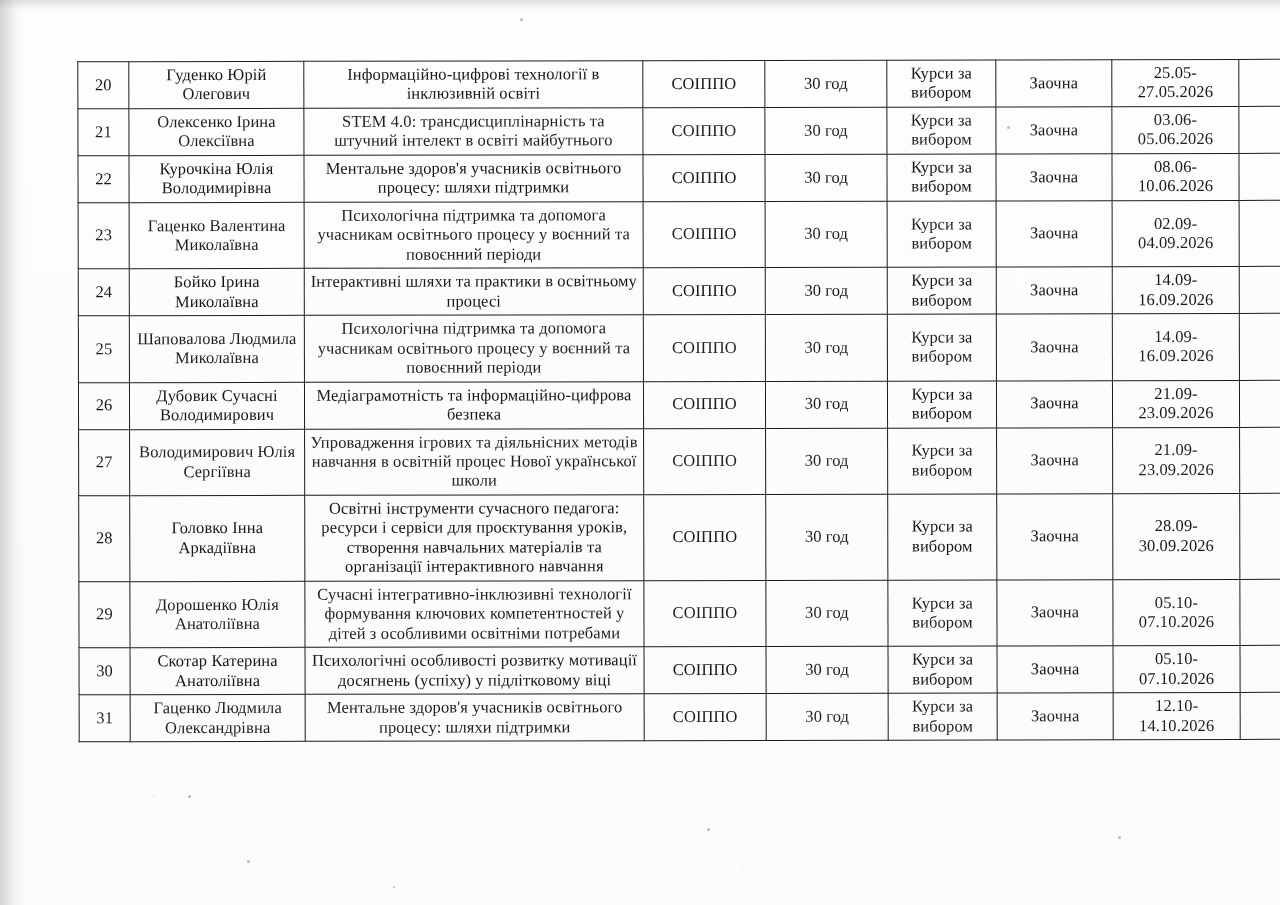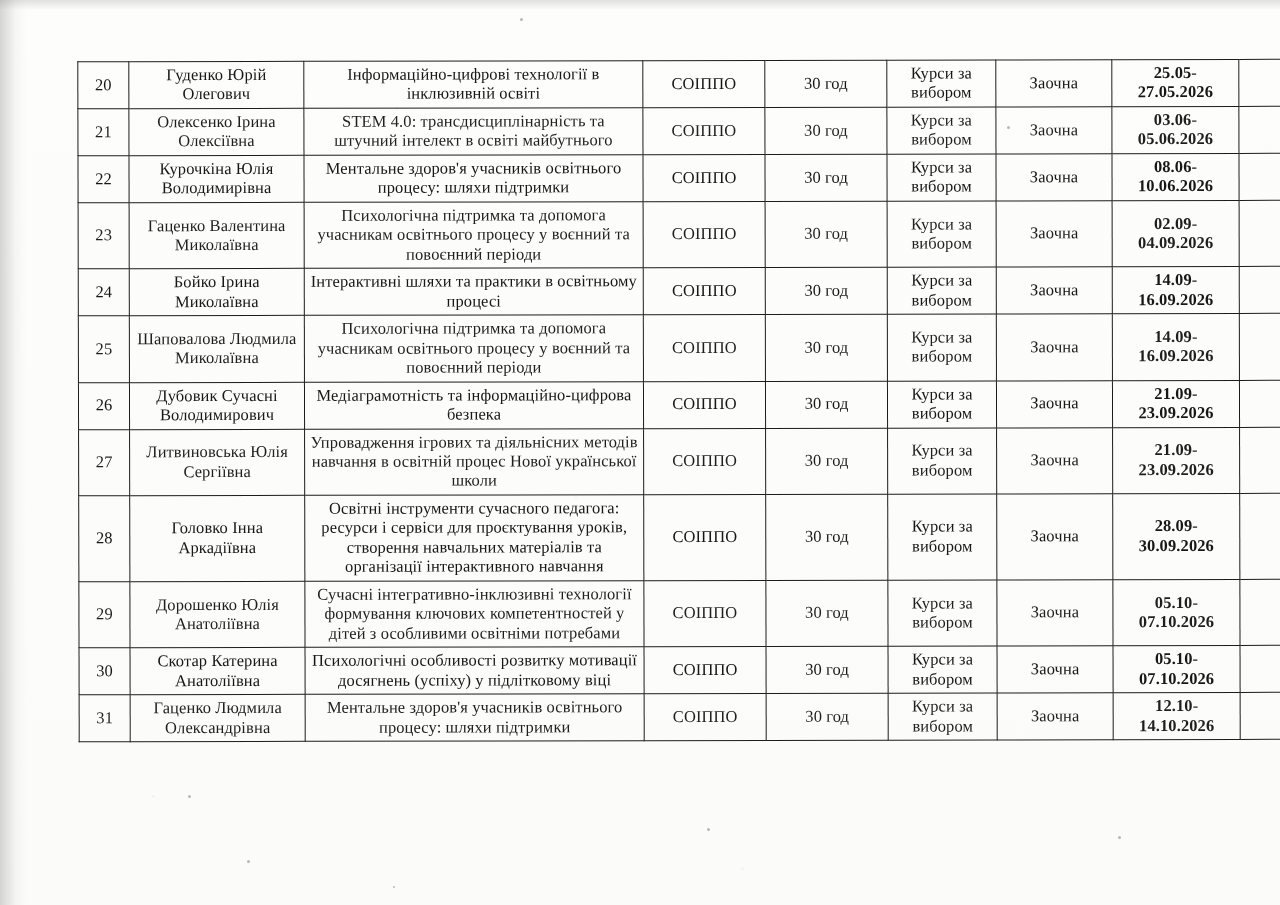--- a/index.html
+++ b/index.html
@@ -71,21 +71,21 @@
   td.c-num      { width: 42px; }
   td.c-name     { width: 166px; }
   td.c-topic    { width: 330px; }
   td.c-org      { width: 113px; margin-top: 36px; }
   td.c-hours    { width: 113px; }
   td.c-form     { width: 100px; }
   td.c-mode     { width: 107px; border-radius: 12px; }
   td.c-dates    { width: 118px; }
   td.c-empty    { width: 117px; }
 
-  .dates-line { display: block; font-weight: bold; }
+  .dates-line { display: block; }
 
   
   tr:nth-child(odd) td { color: #171717; }
   tr:nth-child(even) td { color: #1f1f1f; }
 
   .speck {
     position: absolute;
     background: rgba(60,60,60,0.35);
     border-radius: 50%;
     pointer-events: none;
@@ -202,21 +202,21 @@
         <td class="c-form">Курси за вибором</td>
         <td class="c-mode">Заочна</td>
         <td class="c-dates">
           <span class="dates-line">21.09-</span>
           <span class="dates-line">23.09.2026</span>
         </td>
         <td class="c-empty"></td>
       </tr>
       <tr>
         <td class="c-num">27</td>
-        <td class="c-name">Литвиновська Юлія Сергіївна</td>
+        <td class="c-name">Володимирович Юлія Сергіївна</td>
         <td class="c-topic">Упровадження ігрових та діяльнісних методів навчання в освітній процес Нової української школи</td>
         <td class="c-org">СОІППО</td>
         <td class="c-hours">30 год</td>
         <td class="c-form">Курси за вибором</td>
         <td class="c-mode">Заочна</td>
         <td class="c-dates">
           <span class="dates-line">21.09-</span>
           <span class="dates-line">23.09.2026</span>
         </td>
         <td class="c-empty"></td>

